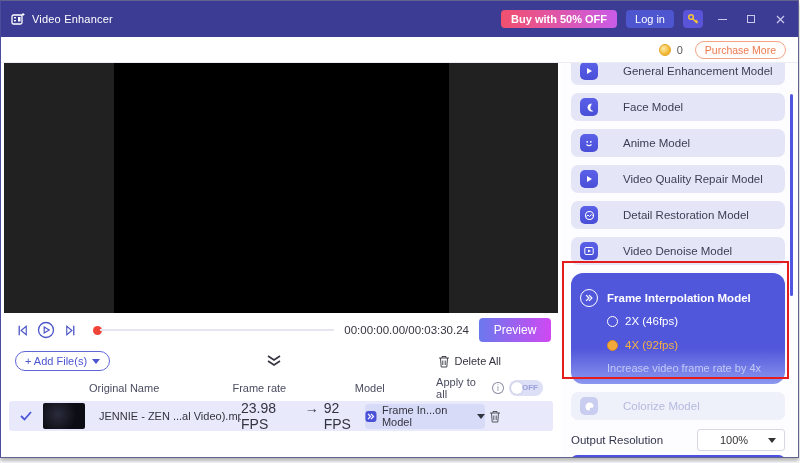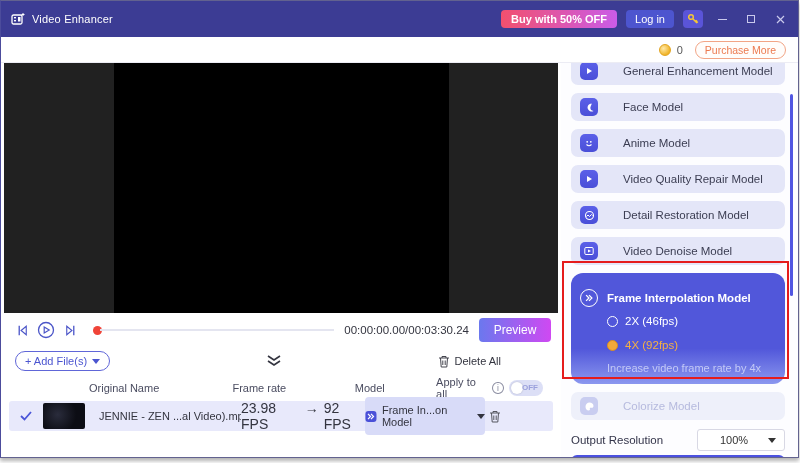--- a/index.html
+++ b/index.html
@@ -54,21 +54,21 @@
   .apply-group { margin-left:auto; display:flex; align-items:center; gap:5px; padding-right:18px; }
   .info-icon { width:12px; height:12px; border:1px solid #8a8ca0; border-radius:50%; font-size:8.5px; color:#8a8ca0; display:flex; align-items:center; justify-content:center; cursor:pointer; }
   .toggle { width:36px; height:16px; border-radius:8px; background:#dcdff6; position:relative; cursor:pointer; }
   .toggle-knob { position:absolute; left:2px; top:2px; width:12px; height:12px; border-radius:50%; background:#fff; box-shadow:0 0 2px rgba(0,0,0,.2); }
   .toggle-label { position:absolute; right:5px; top:3px; font-size:8px; font-weight:bold; color:#9aa0dc; }
   .frow { height:30px; margin:0 8px; background:#e8e9fb; border-radius:3px; display:flex; align-items:center; }
   .check { width:34px; display:flex; justify-content:center; }
   .thumb { width:42px; height:26px; border-radius:2px; background:radial-gradient(circle at 35% 45%, #2a2c3c 0%, #0c0d14 60%); flex:none; }
   .fname { width:142px; margin-left:14px; font-size:11px; color:#33343f; white-space:nowrap; overflow:hidden; }
   .ffps { width:124px; font-size:14px; color:#33343f; display:flex; gap:5px; }
-  .model-pill { width:120px; height:38px; background:#d8dbf8; border-radius:4px; display:flex; align-items:center; justify-content:center; gap:5px; font-size:11px; color:#33343f; cursor:pointer; }
+  .model-pill { width:120px; height:25px; background:#d8dbf8; border-radius:4px; display:flex; align-items:center; justify-content:center; gap:5px; font-size:11px; color:#33343f; cursor:pointer; }
   .model-pill .caret-down { border-top-color:#33343f; }
   .row-trash { margin-left:auto; margin-right:52px; cursor:pointer; display:flex; }
 
   
   .sidebar { flex:1; position:relative; padding:0 13px 0 10px; overflow:hidden; background:#fdfdff; }
   .model-card { height:28px; background:#e4e6f8; border-radius:7px; display:flex; align-items:center; gap:25px; padding-left:9px; margin-bottom:8px; font-size:11.5px; color:#3b3d52; cursor:pointer; }
   .model-card.first { margin-top:-6px; }
   .mc-icon { width:18px; height:18px; border-radius:5px; background:linear-gradient(180deg,#5b60e8,#4a4fd8); display:flex; align-items:center; justify-content:center; flex:none; }
   .model-card.disabled { background:#eef0fa; color:#b6bade; cursor:default; }
   .model-card.disabled .mc-icon { background:#c9cdf0; }

